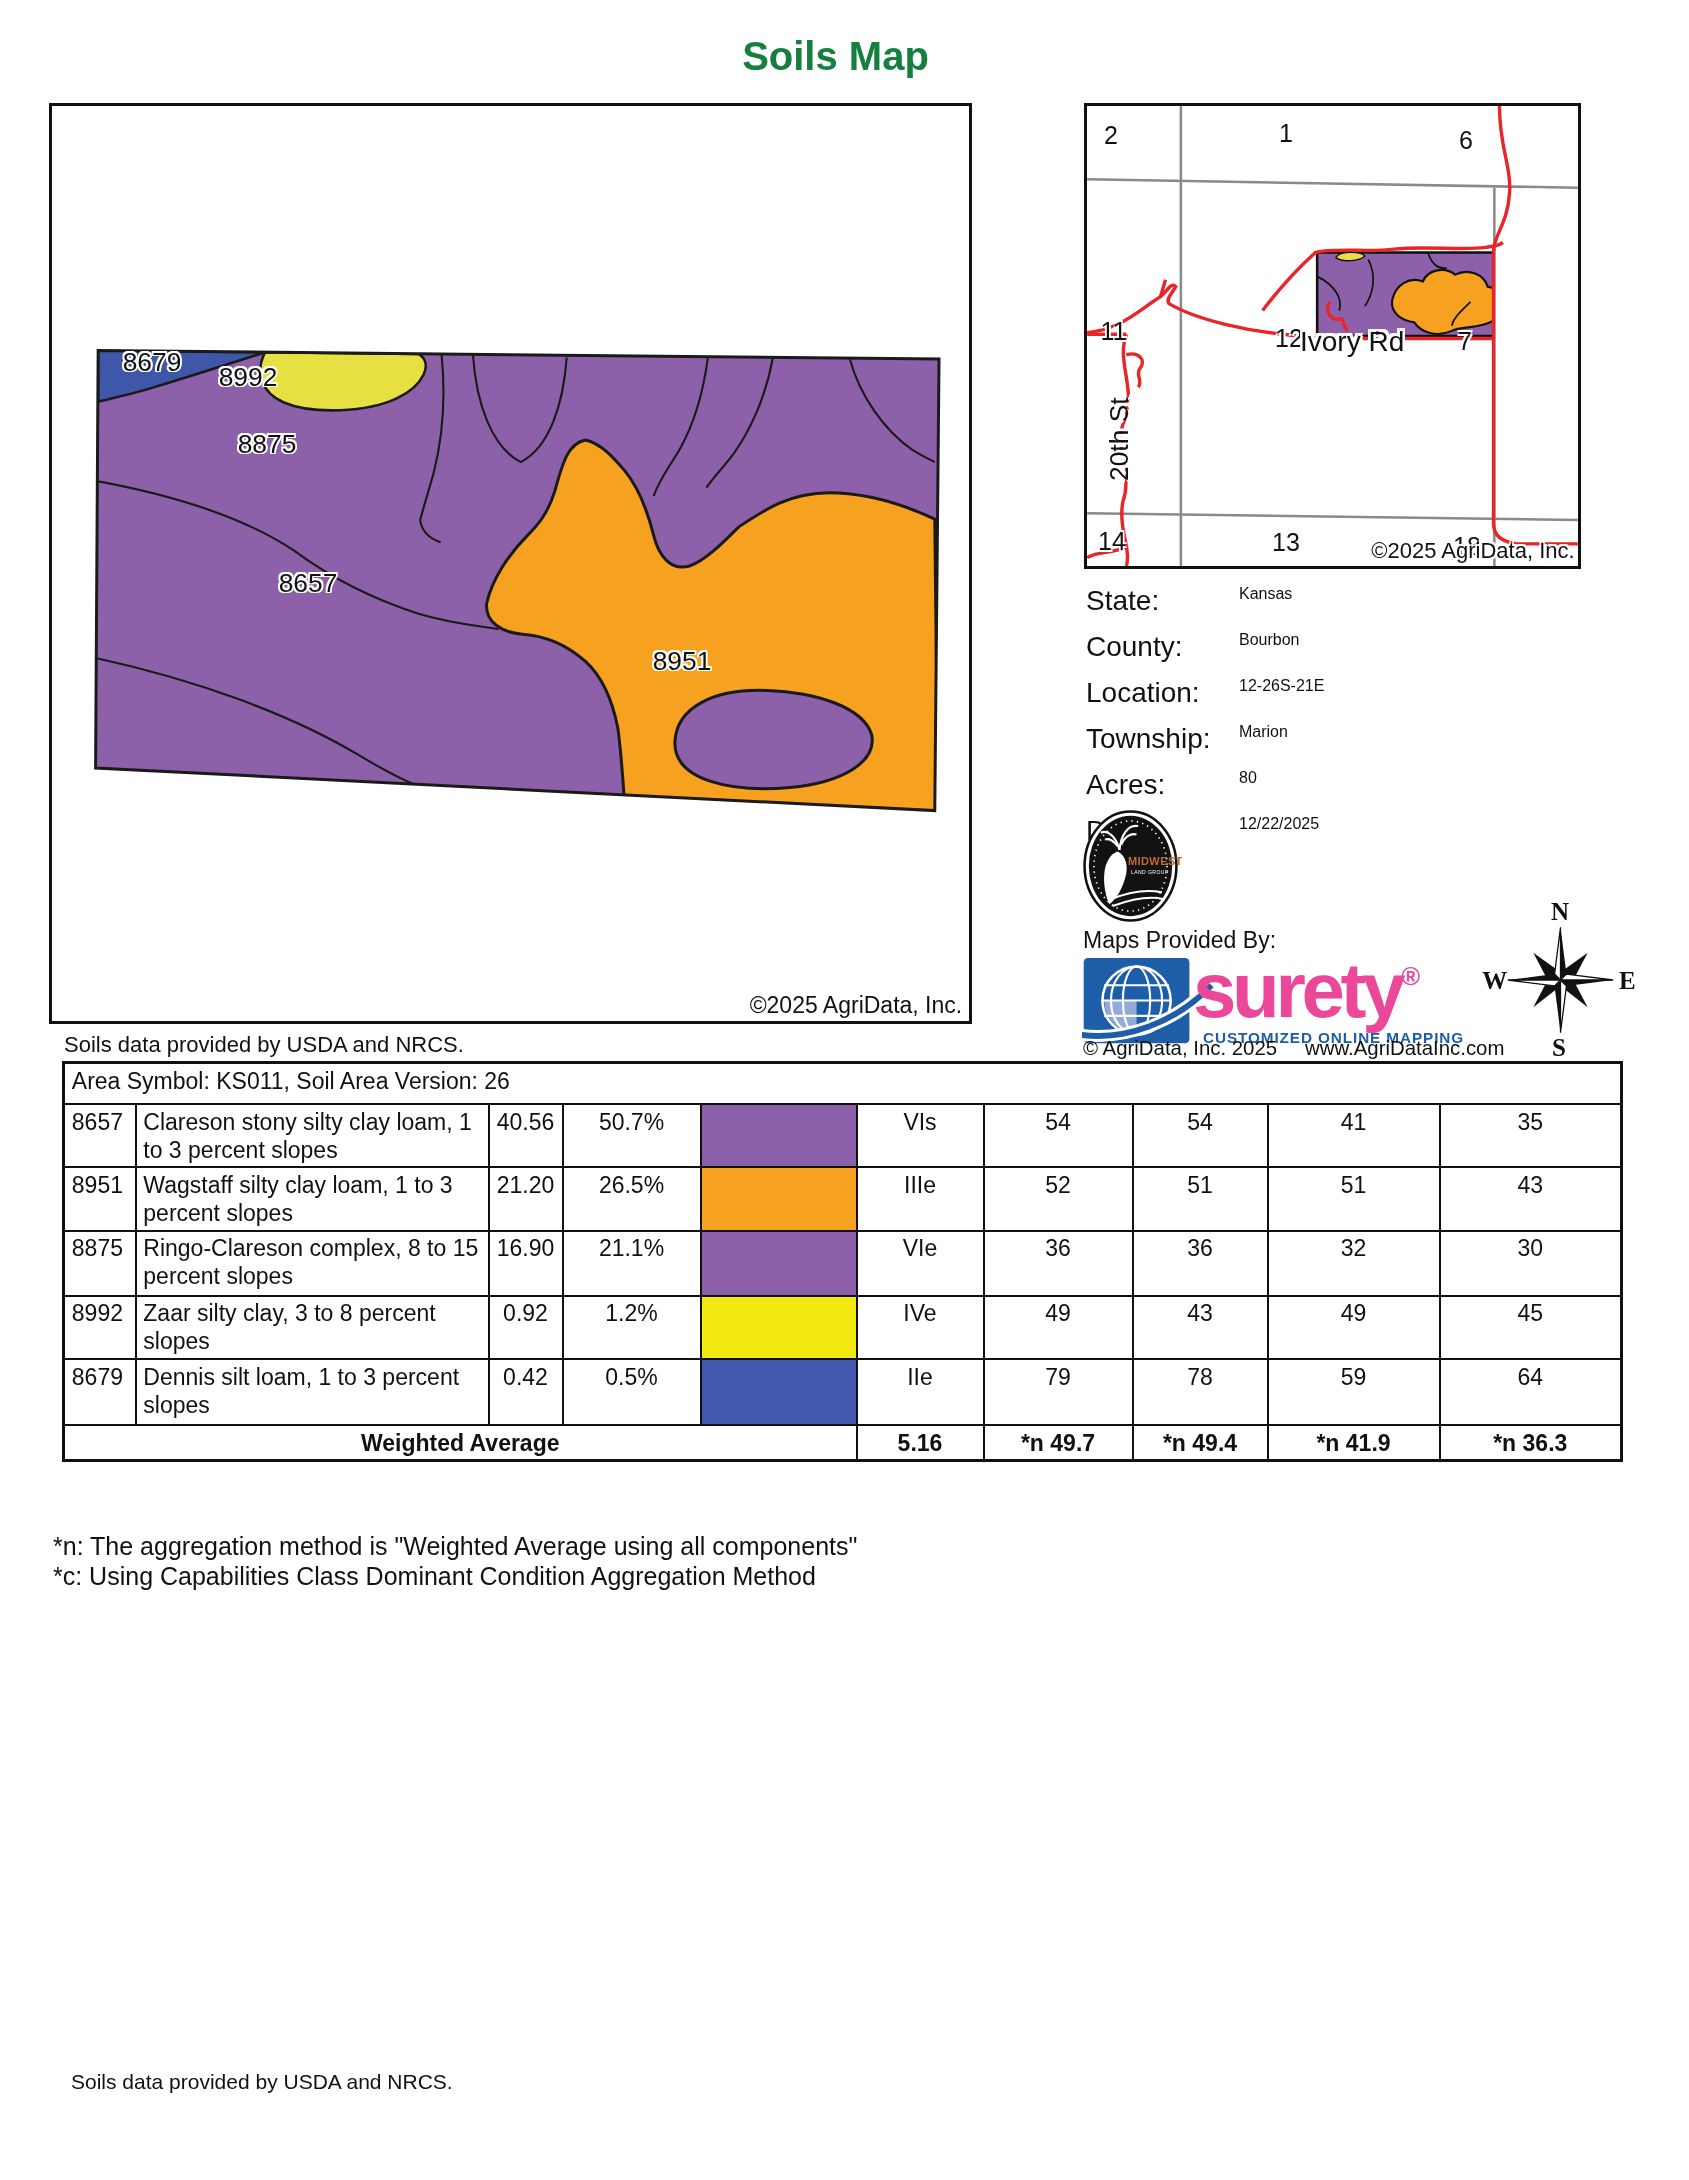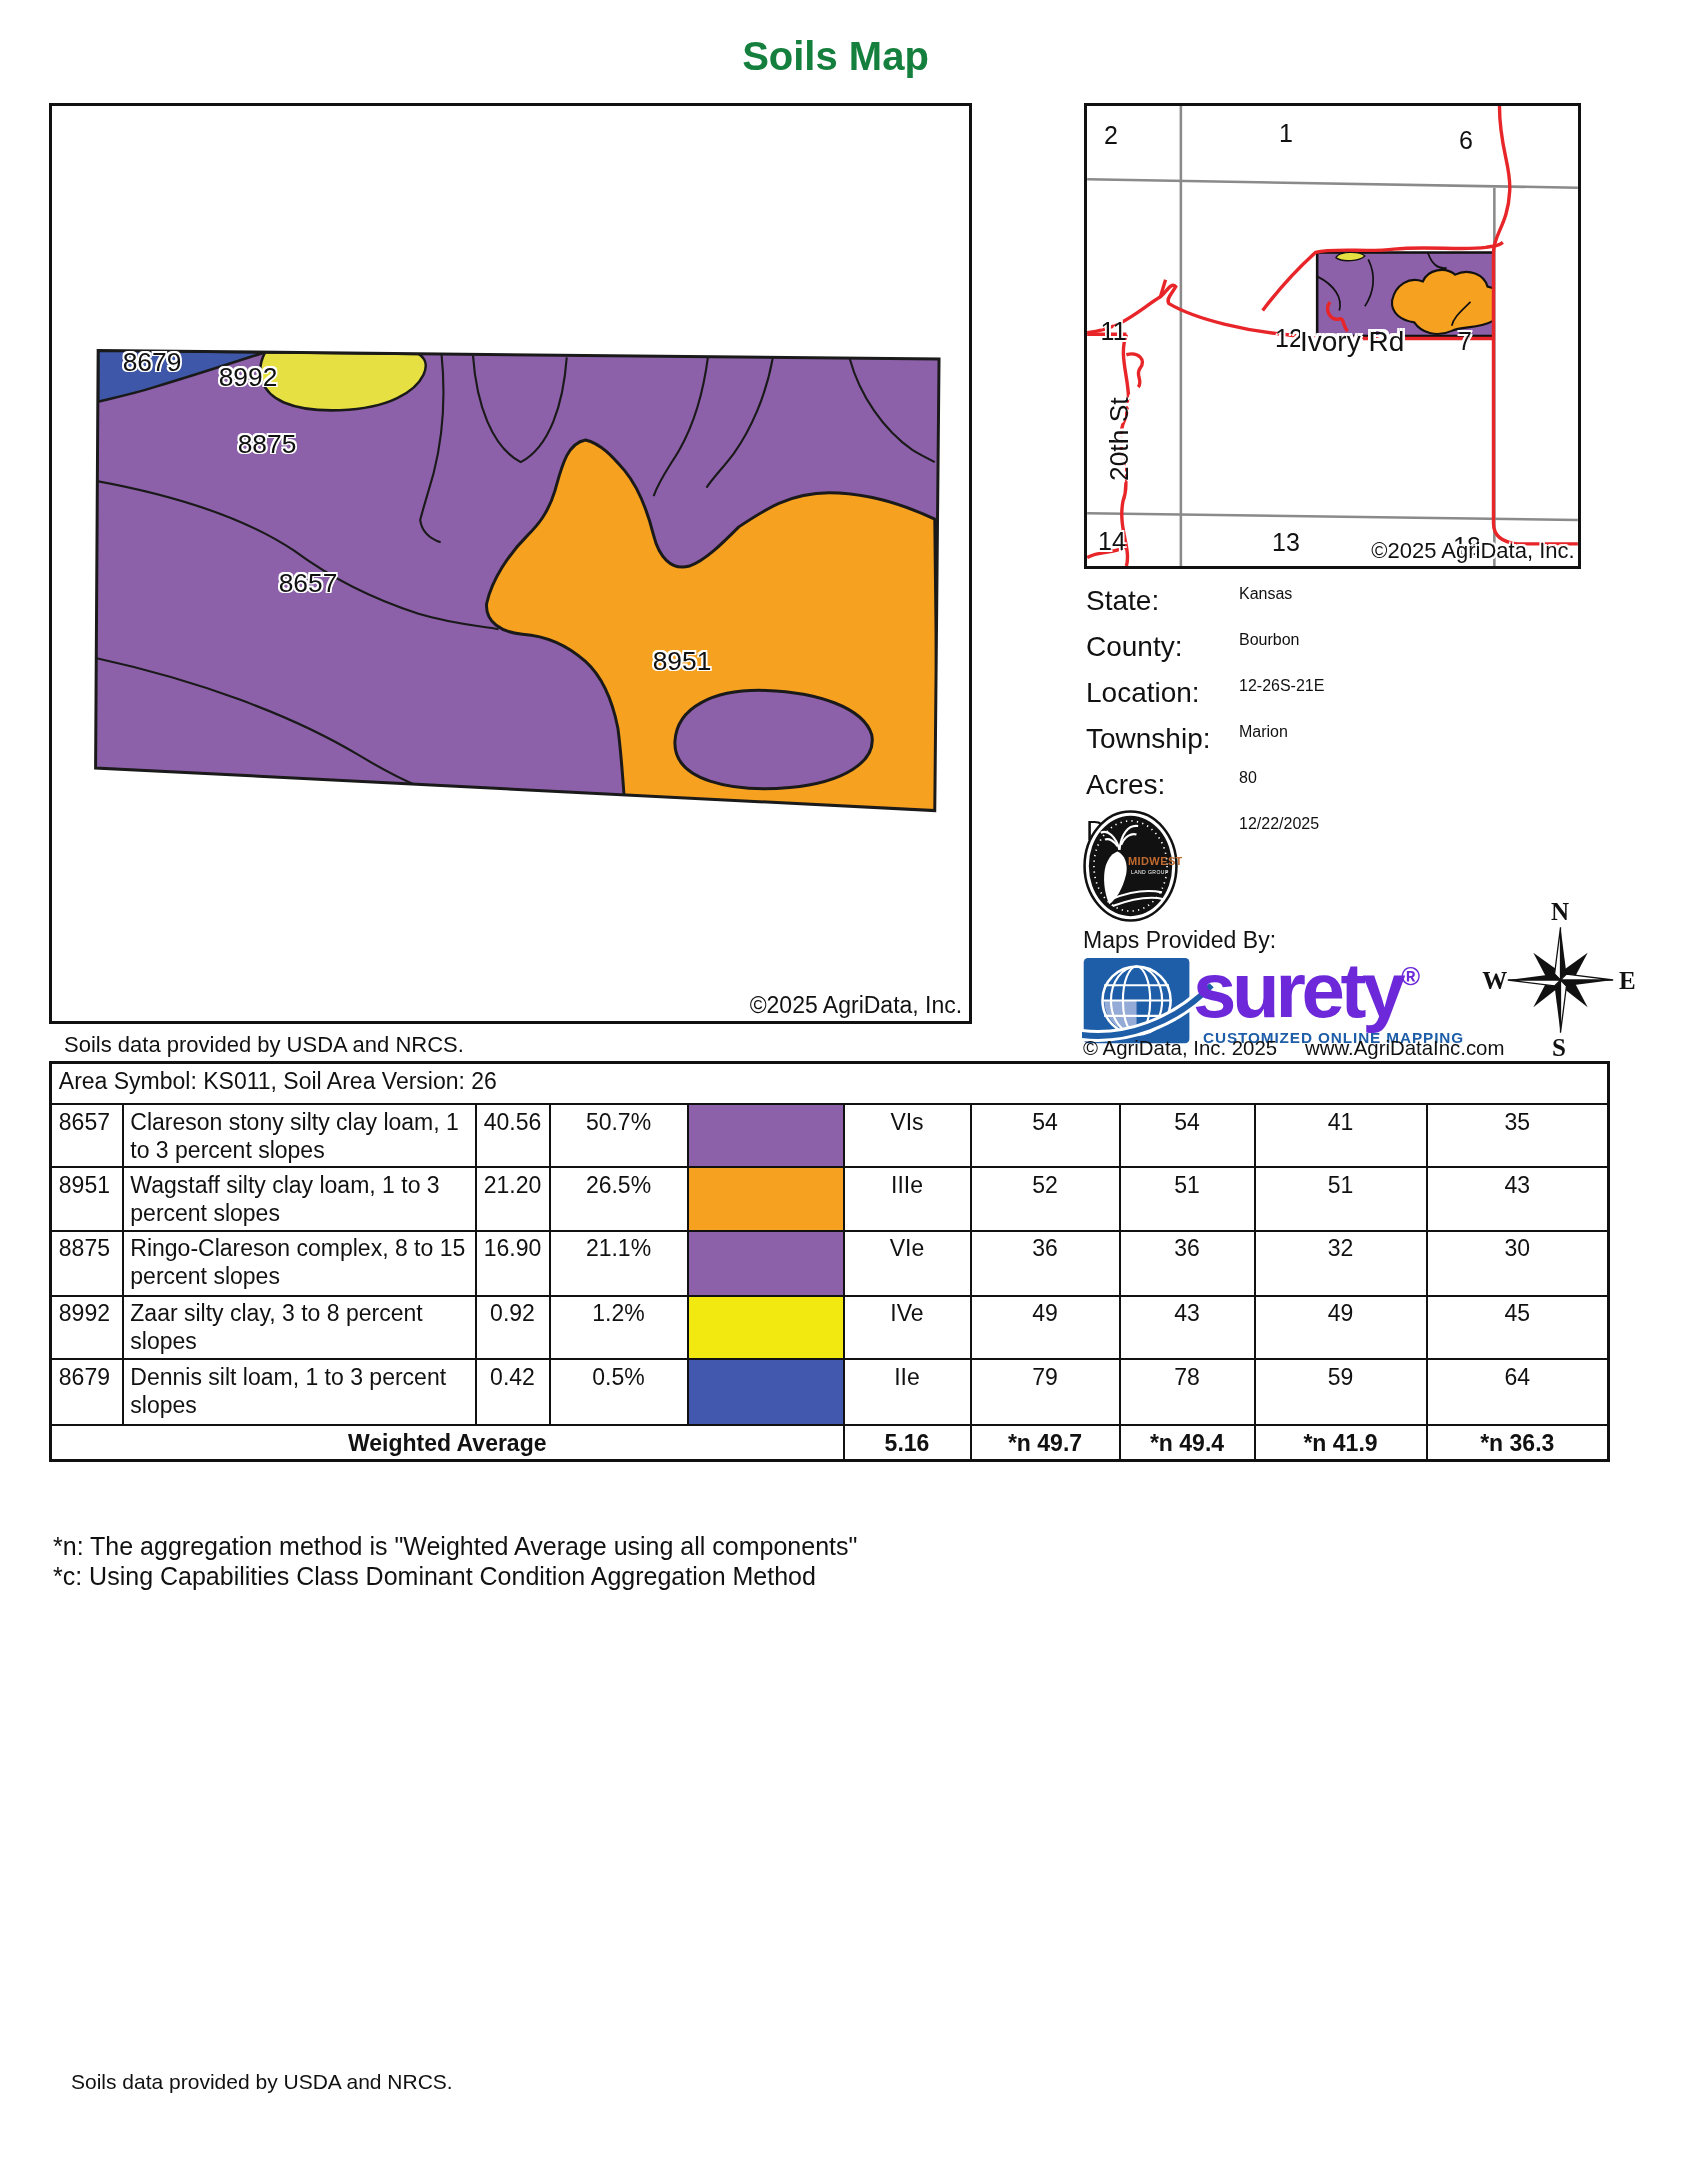--- a/index.html
+++ b/index.html
@@ -29,38 +29,38 @@
   .usda-note{font-size:22px;color:#111;}
 
   
   #info-block{left:1086px;top:578px;width:477px;}
   .info-row{height:46px;position:relative;}
   .info-label{position:absolute;left:0;top:6.8px;font-size:28px;}
   .info-value{position:absolute;left:153px;top:6.8px;font-size:16px;font-weight:normal;}
 
   
   #maps-provided{left:1083px;top:927px;font-size:23px;}
-  #surety-brand{left:1193px;top:951px;font-size:78px;font-weight:bold;color:#6d28d9;letter-spacing:-4.3px;line-height:1;}
+  #surety-brand{left:1193px;top:951px;font-size:78px;font-weight:bold;color:#ec4899;letter-spacing:-4.3px;line-height:1;}
   #surety-reg{font-size:25.6px;vertical-align:32px;letter-spacing:0;}
   #surety-tagline{left:1203px;top:1029px;font-size:15.3px;font-weight:bold;color:#1E5DA8;letter-spacing:0.9px;}
   #agridata-copy{left:1083px;top:1037px;font-size:20.4px;}
   #agridata-web{left:1305px;top:1037px;font-size:20.4px;}
 
   
   #compass{left:1484px;top:901px;width:153px;height:158px;}
   .compass-label{position:absolute;font-family:"Liberation Serif",serif;font-weight:bold;font-size:25px;color:#111;}
 
   
   #midwest-logo{left:1082px;top:809px;width:97px;height:114px;}
   #midwest-name{position:absolute;left:46px;top:46px;font-size:11px;font-weight:bold;color:#C06A2F;letter-spacing:0.4px;}
   #midwest-sub{position:absolute;left:49px;top:60px;font-size:5.1px;color:#fff;letter-spacing:0.4px;}
 
   
   #soil-table-wrap{left:49px;top:1061px;}
-  table.soil{border-collapse:collapse;table-layout:fixed;width:1560px;border:3.4px solid #111;}
+  table.soil{border-collapse:collapse;table-layout:fixed;width:1560px;border:3.4px solid #111;margin-left:13px;}
   table.soil td{border:2.6px solid #111;font-size:23px;padding:2.6px 6.8px;vertical-align:top;line-height:1.22;color:#111;}
   td.area-row{font-size:25px;height:34px;vertical-align:middle;padding-left:8.5px;}
   tr.head td{height:60px;}
   td.num{text-align:center;}
   tr.wavg td{font-weight:bold;height:25.6px;vertical-align:middle;}
   .footnote{font-size:25px;color:#111;}
 </style>
 </head>
 <body>
 

